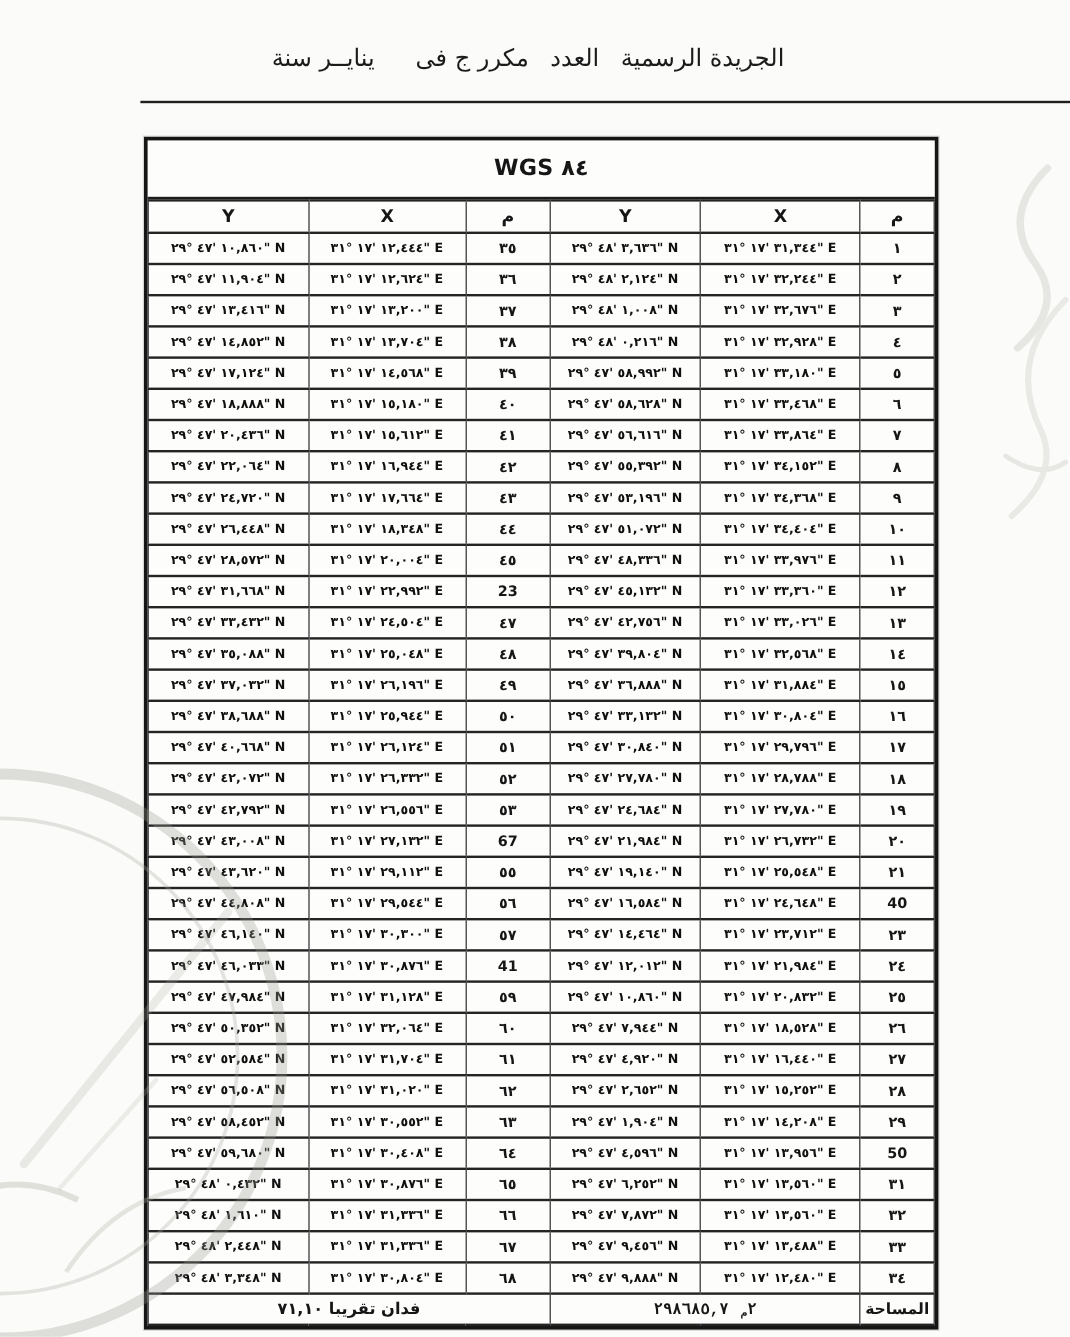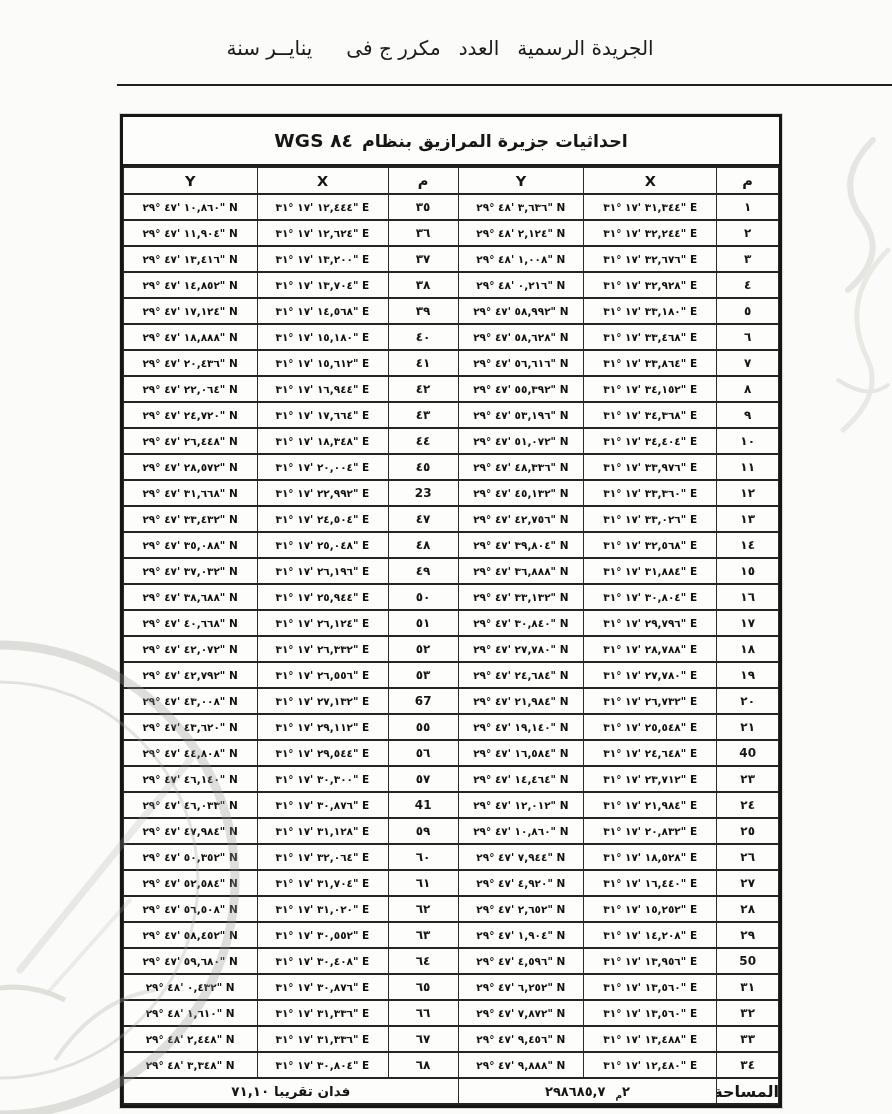--- a/index.html
+++ b/index.html
@@ -52,43 +52,42 @@
     font-size:12px;font-weight:bold;
   }
   
   td.foot{height:29px;font-weight:bold;}
   td.foot-feddan{
     border:3px solid #101010;font-size:13.5px;direction:rtl;
   }
   td.foot-area{
     font-size:13px;
   }
-  .area-flex{display:flex;justify-content:center;align-items:baseline;gap:9px;direction:ltr;}
+  .area-flex{display:flex;justify-content:center;align-items:baseline;gap:9px;direction:ltr;font-family:Liberation Mono, monospace;}
   .area-unit-digit{font-size:13px;}
   .area-unit-letter{font-size:9px;position:relative;top:2px;margin-left:1px;}
-  td.foot-label{font-size:16px;direction:rtl;}
+  td.foot-label{font-size:13px;direction:rtl;}
   
   .stamp-svg{position:absolute;left:-95px;top:590px;opacity:.30;pointer-events:none;}
   .scribble-svg{position:absolute;right:-6px;top:130px;opacity:.30;pointer-events:none;}
   .streak-svg{position:absolute;left:10px;top:640px;opacity:.22;pointer-events:none;}
 </style>
 </head>
 <body>
 
 <div class="masthead">
   <span>الجريدة الرسمية</span>
   <span>العدد</span>
   <span class="gap-lg">مكرر ج فى</span>
   <span>ينايــر سنة</span>
 </div>
 <div class="page-rule"></div>
 
 <div class="doc-table-wrap">
   <div class="title-row">
-    <span>احداثيات جزيرة المرازيق بنظام</span>
     <span class="wgs">WGS ٨٤</span>
   </div>
   <table class="coords">
     <colgroup>
       <col style="width:20.4%">
         <col style="width:20.0%">
         <col style="width:10.7%">
       <col style="width:19.2%">
         <col style="width:20.3%">
         <col style="width:9.4%">

